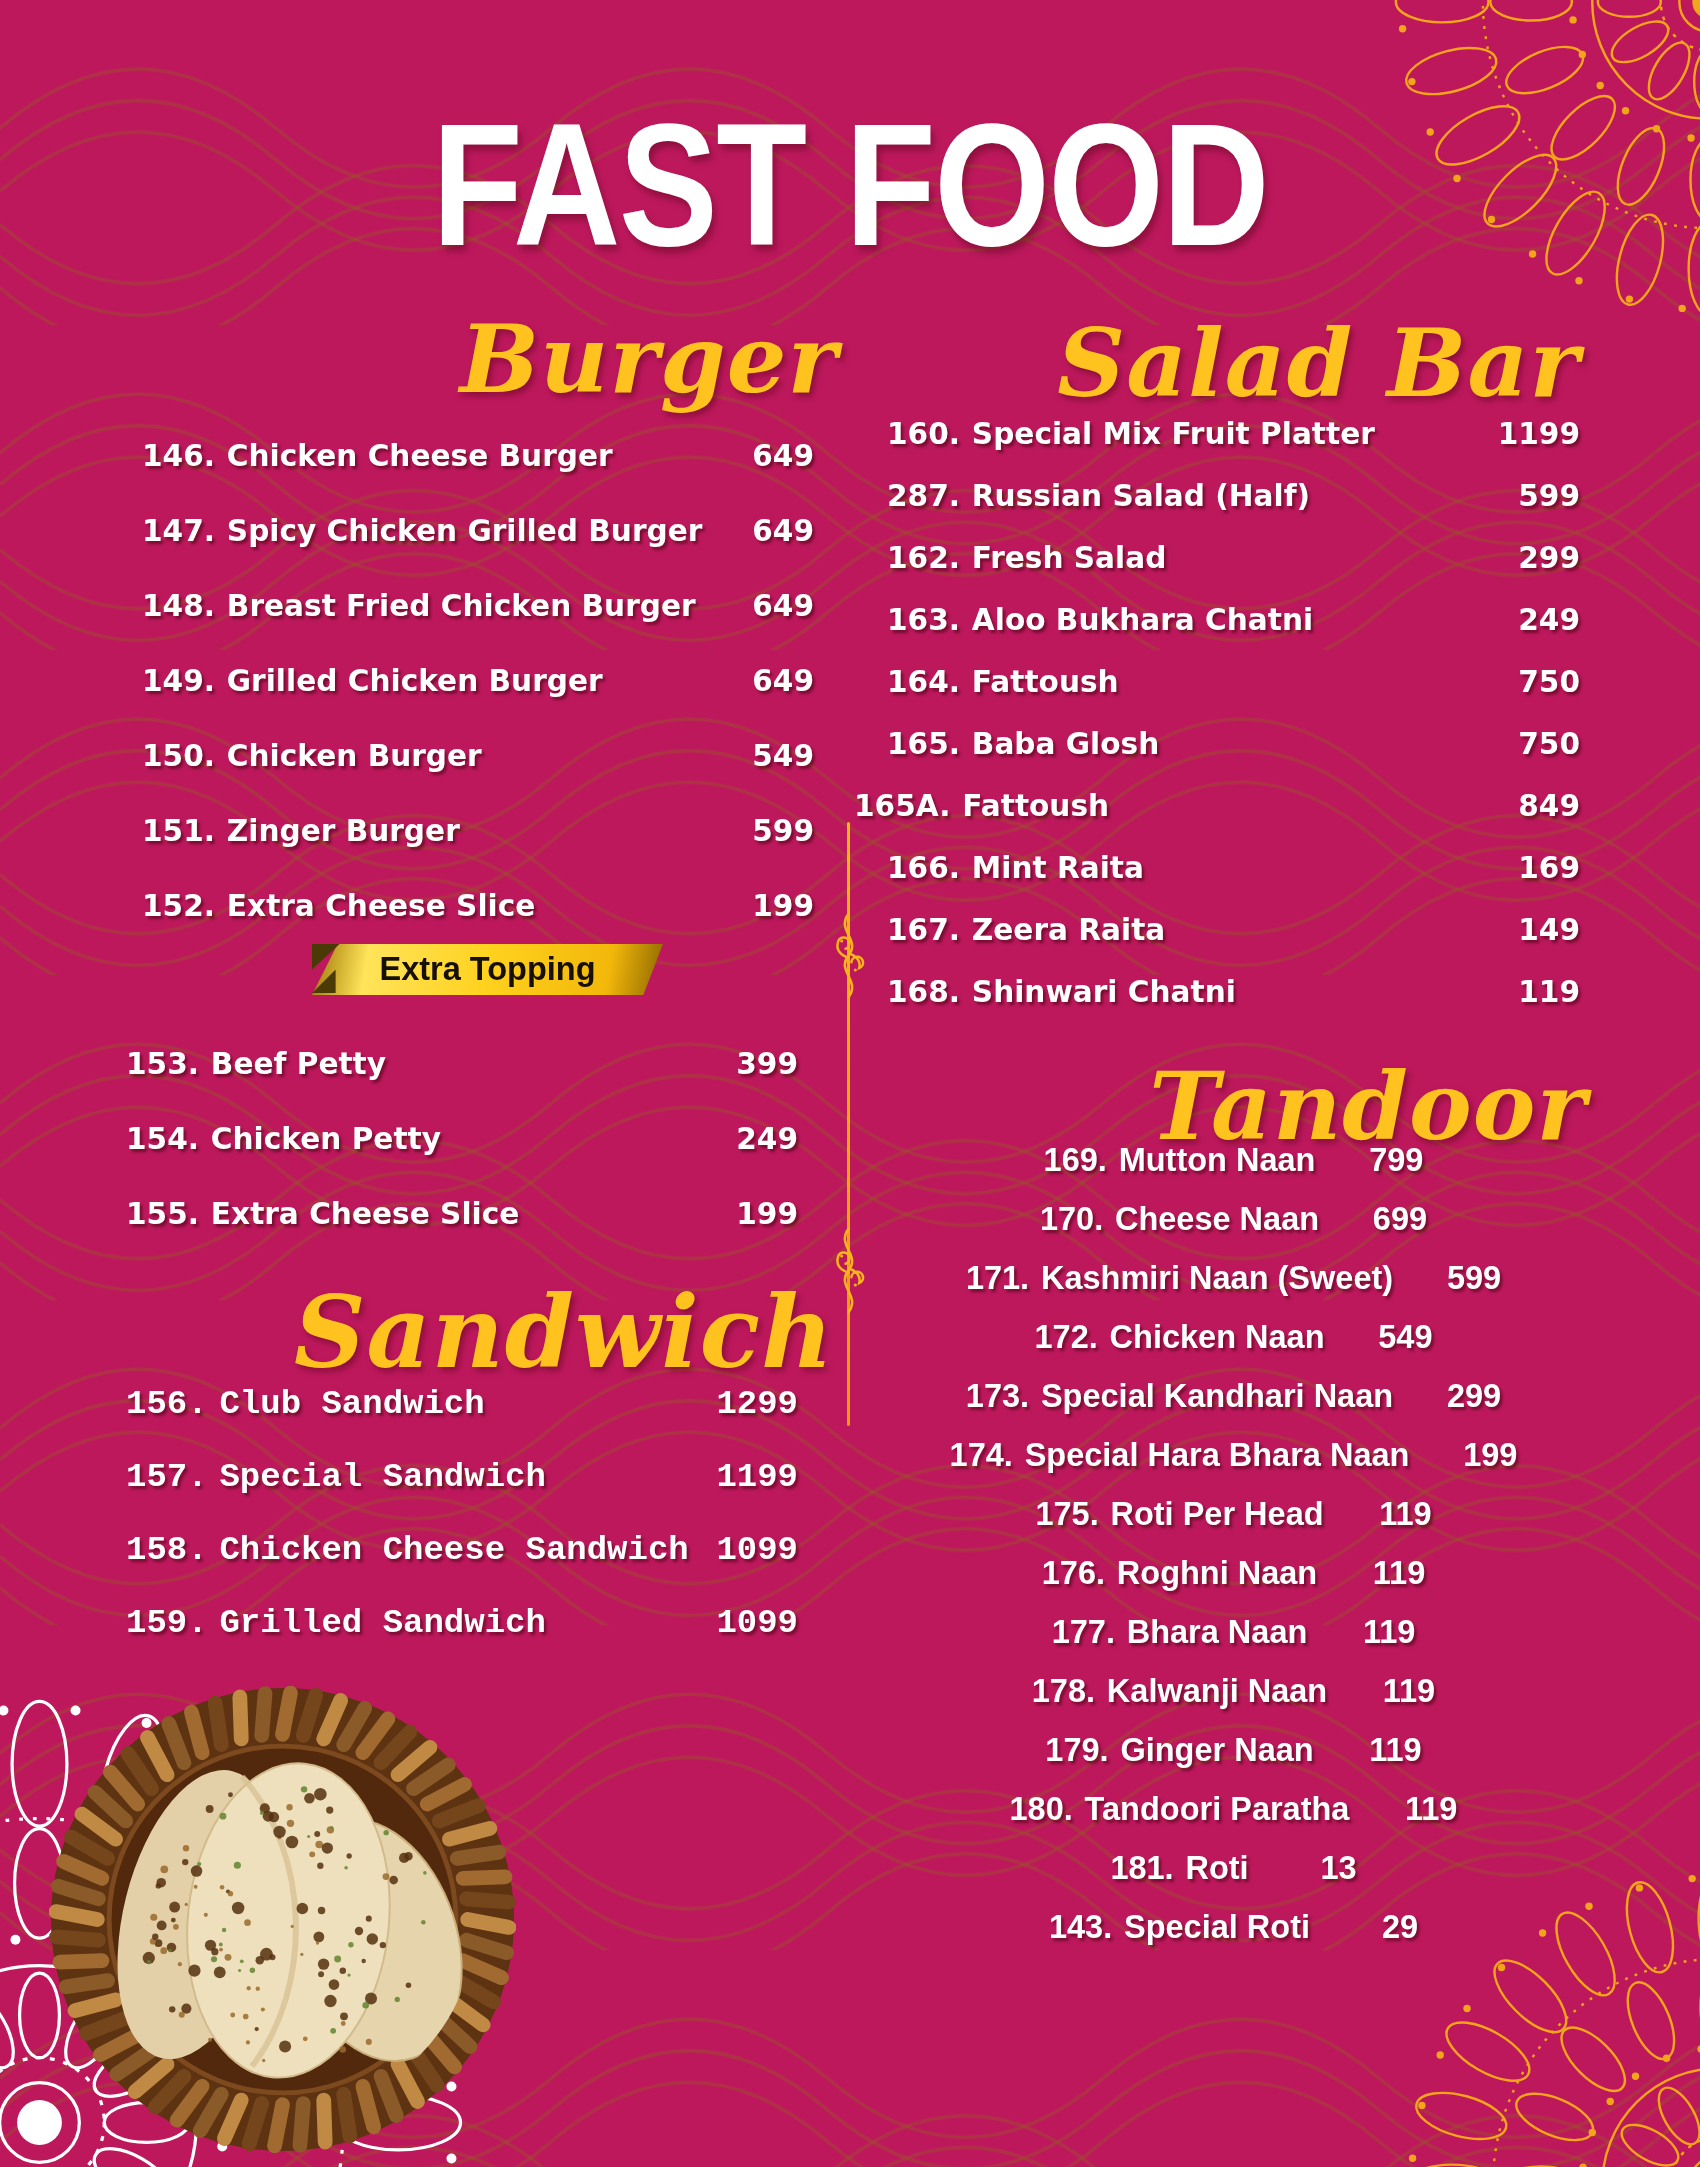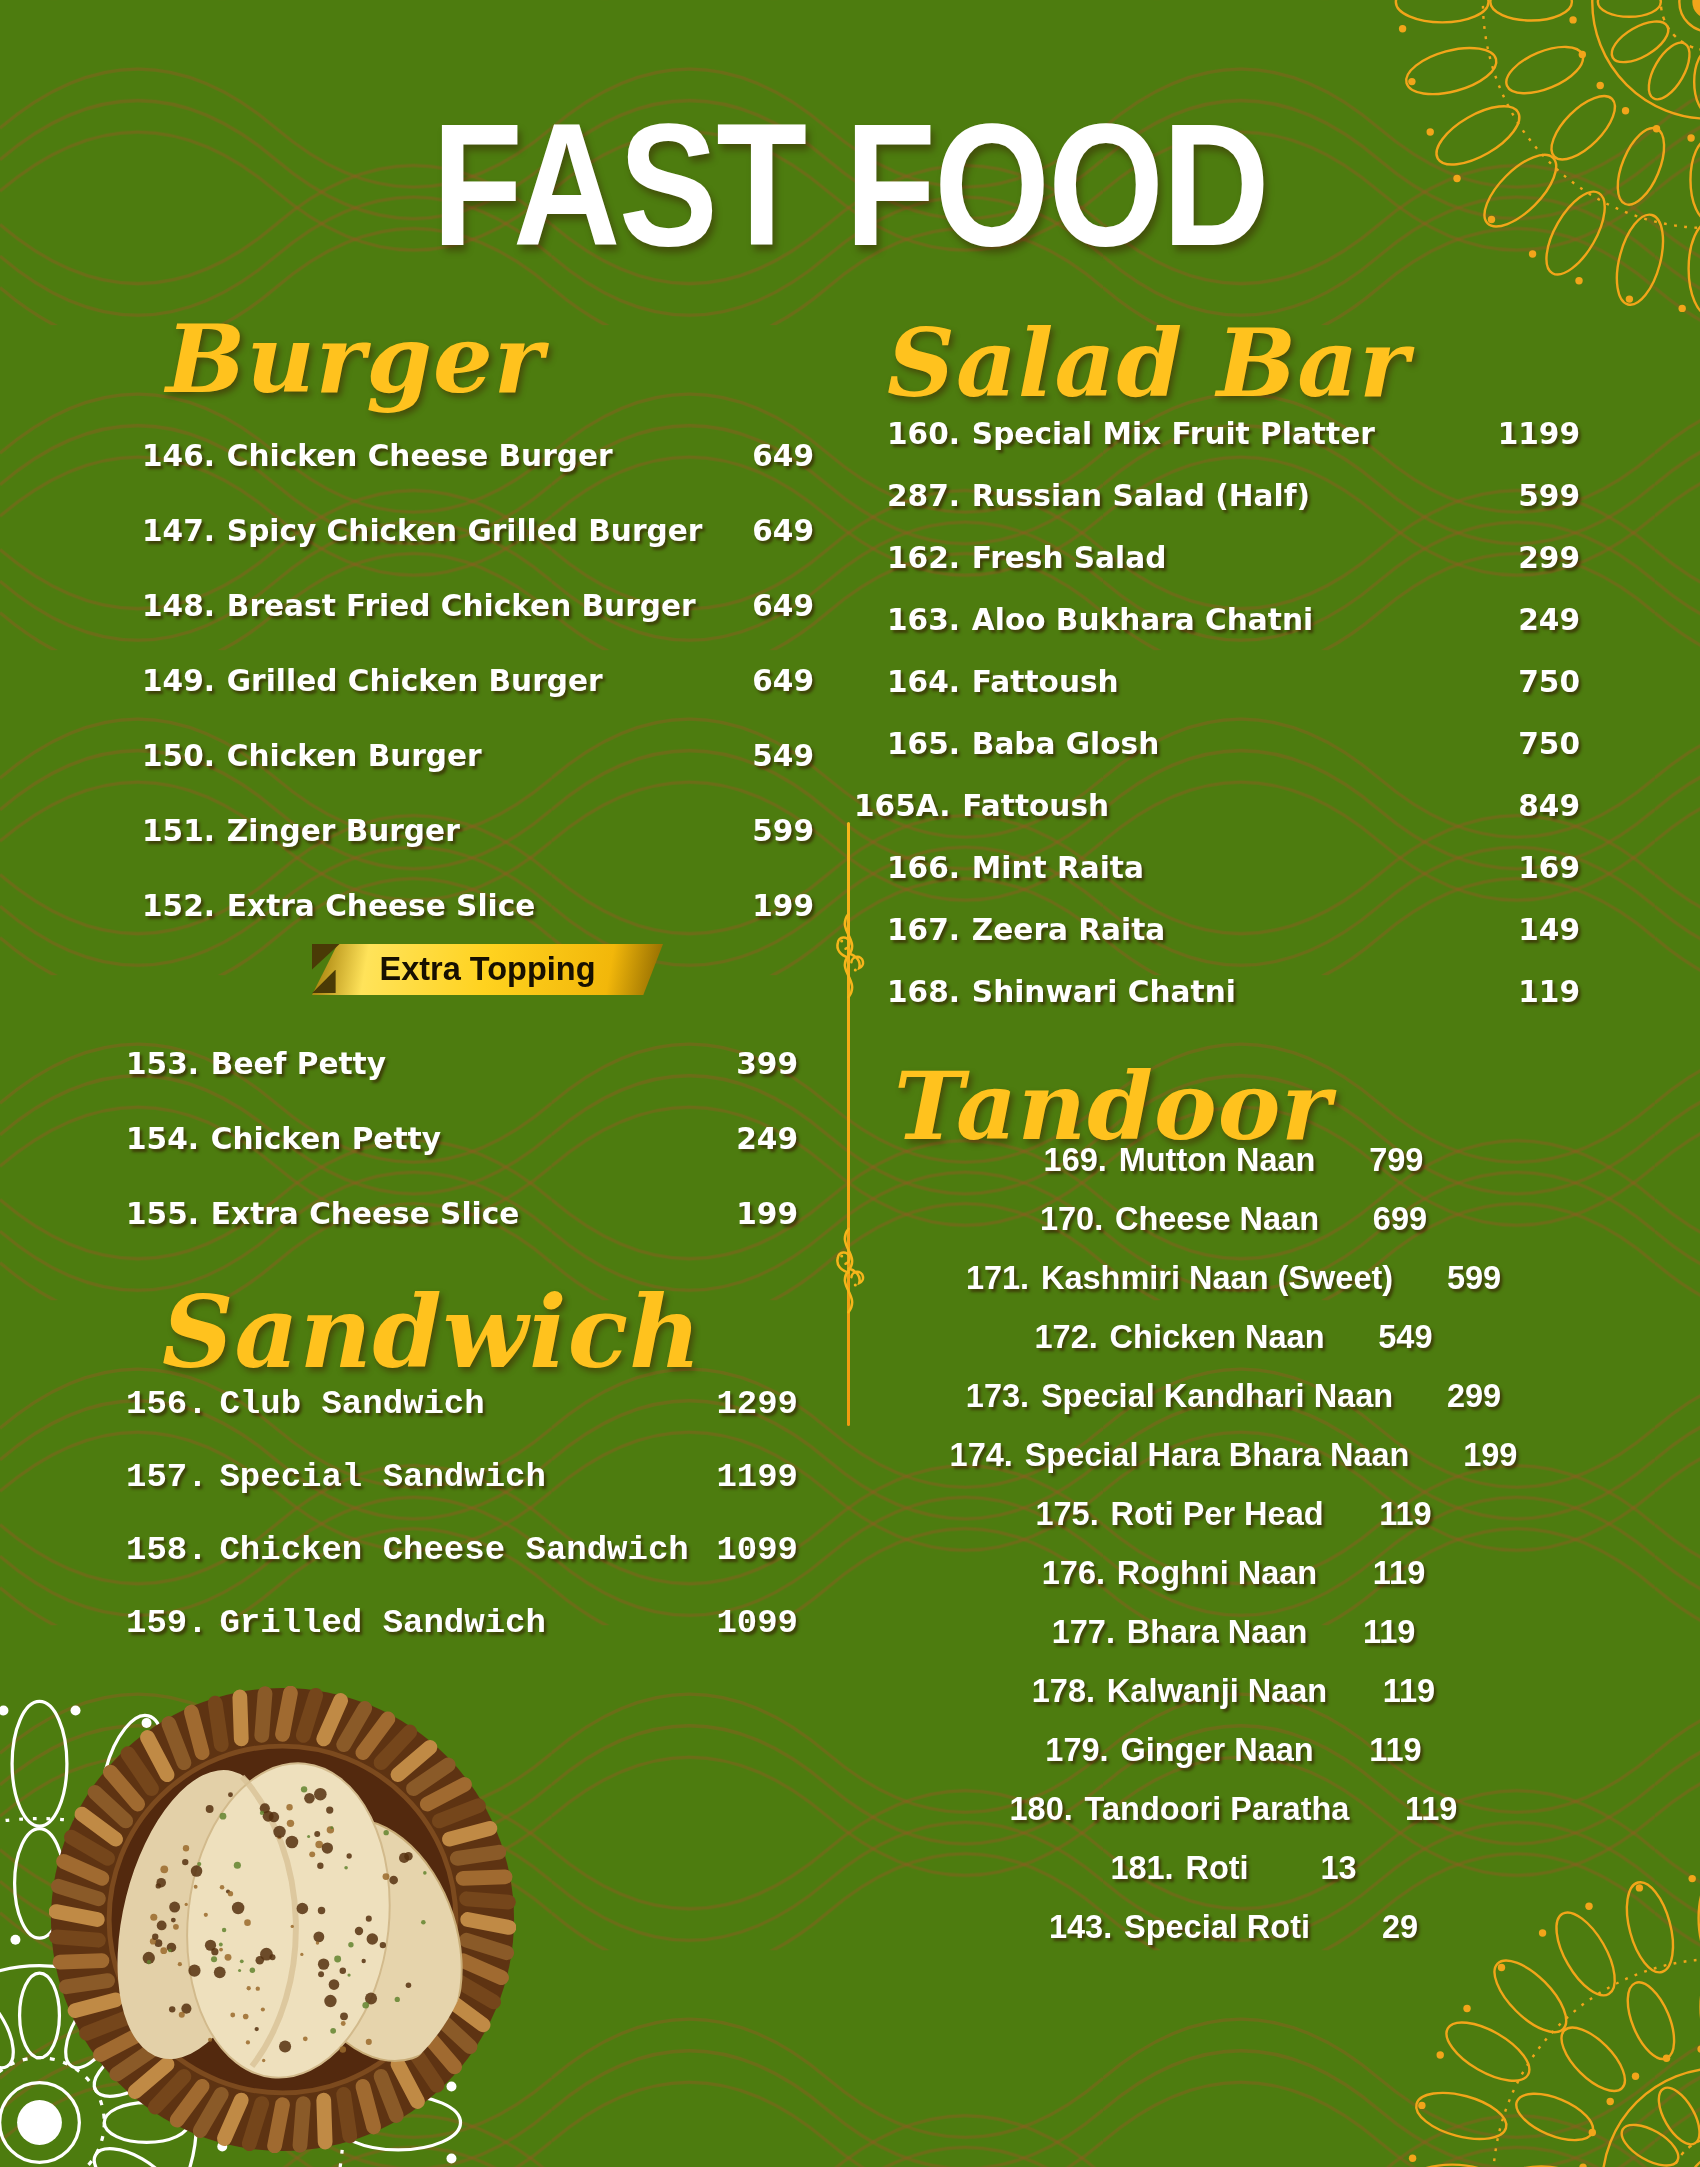--- a/index.html
+++ b/index.html
@@ -1,29 +1,29 @@
 <!DOCTYPE html>
 <html><head>
 <meta charset="utf-8">
 <style>
   html,body{margin:0;padding:0;background:#6e0d08;}
-  .page{position:relative;width:1700px;height:2167px;background:#4d7c0f;overflow:hidden;
+  .page{position:relative;width:1700px;height:2167px;background:#be185d;overflow:hidden;
         font-family:"DejaVu Sans",sans-serif;}
   .bgwaves{position:absolute;left:0;top:0;width:1700px;height:2167px;z-index:0;}
   .orn-svg{position:absolute;z-index:1;}
   #mandala-tr{left:1394px;top:-313px;width:630px;height:630px;}
   #mandala-br{left:1404px;top:1870px;width:630px;height:630px;}
   #mandala-bl{left:-384px;top:1699px;width:847px;height:847px;}
   .content{position:absolute;inset:0;z-index:2;}
   .title{position:absolute;left:0;top:97px;width:1700px;text-align:center;color:#FFFFFF;
          font:700 175px "Liberation Sans",sans-serif;line-height:1;letter-spacing:-2px;
          transform:scaleX(.85);transform-origin:50% 50%;
          text-shadow:3.9px 5.9px 7.9px rgba(50,0,0,.35);}
   .script-h{position:absolute;color:#FFC21E;font:italic 700 94px "DejaVu Serif",serif;
-            line-height:1;text-align:left;letter-spacing:1px;
+            line-height:1;text-align:right;letter-spacing:1px;
             text-shadow:3px 3.9px 5.9px rgba(60,0,0,.4);}
   #h-burger{left:166px;top:312px;width:672px;}
   #h-salad{left:887px;top:316px;width:693px;}
   #h-sandwich{left:162px;top:1283px;width:672px;font-size:99px;}
   #h-tandoor{left:894px;top:1059px;width:693px;}
   .list{position:absolute;display:flex;flex-direction:column;}
   .row{display:flex;justify-content:space-between;align-items:center;height:var(--rh);
        color:#FFFFFF;font-weight:700;white-space:nowrap;
        text-shadow:2.5px 3.4px 3px rgba(45,0,0,.5);}
   .lbl{display:flex;}

